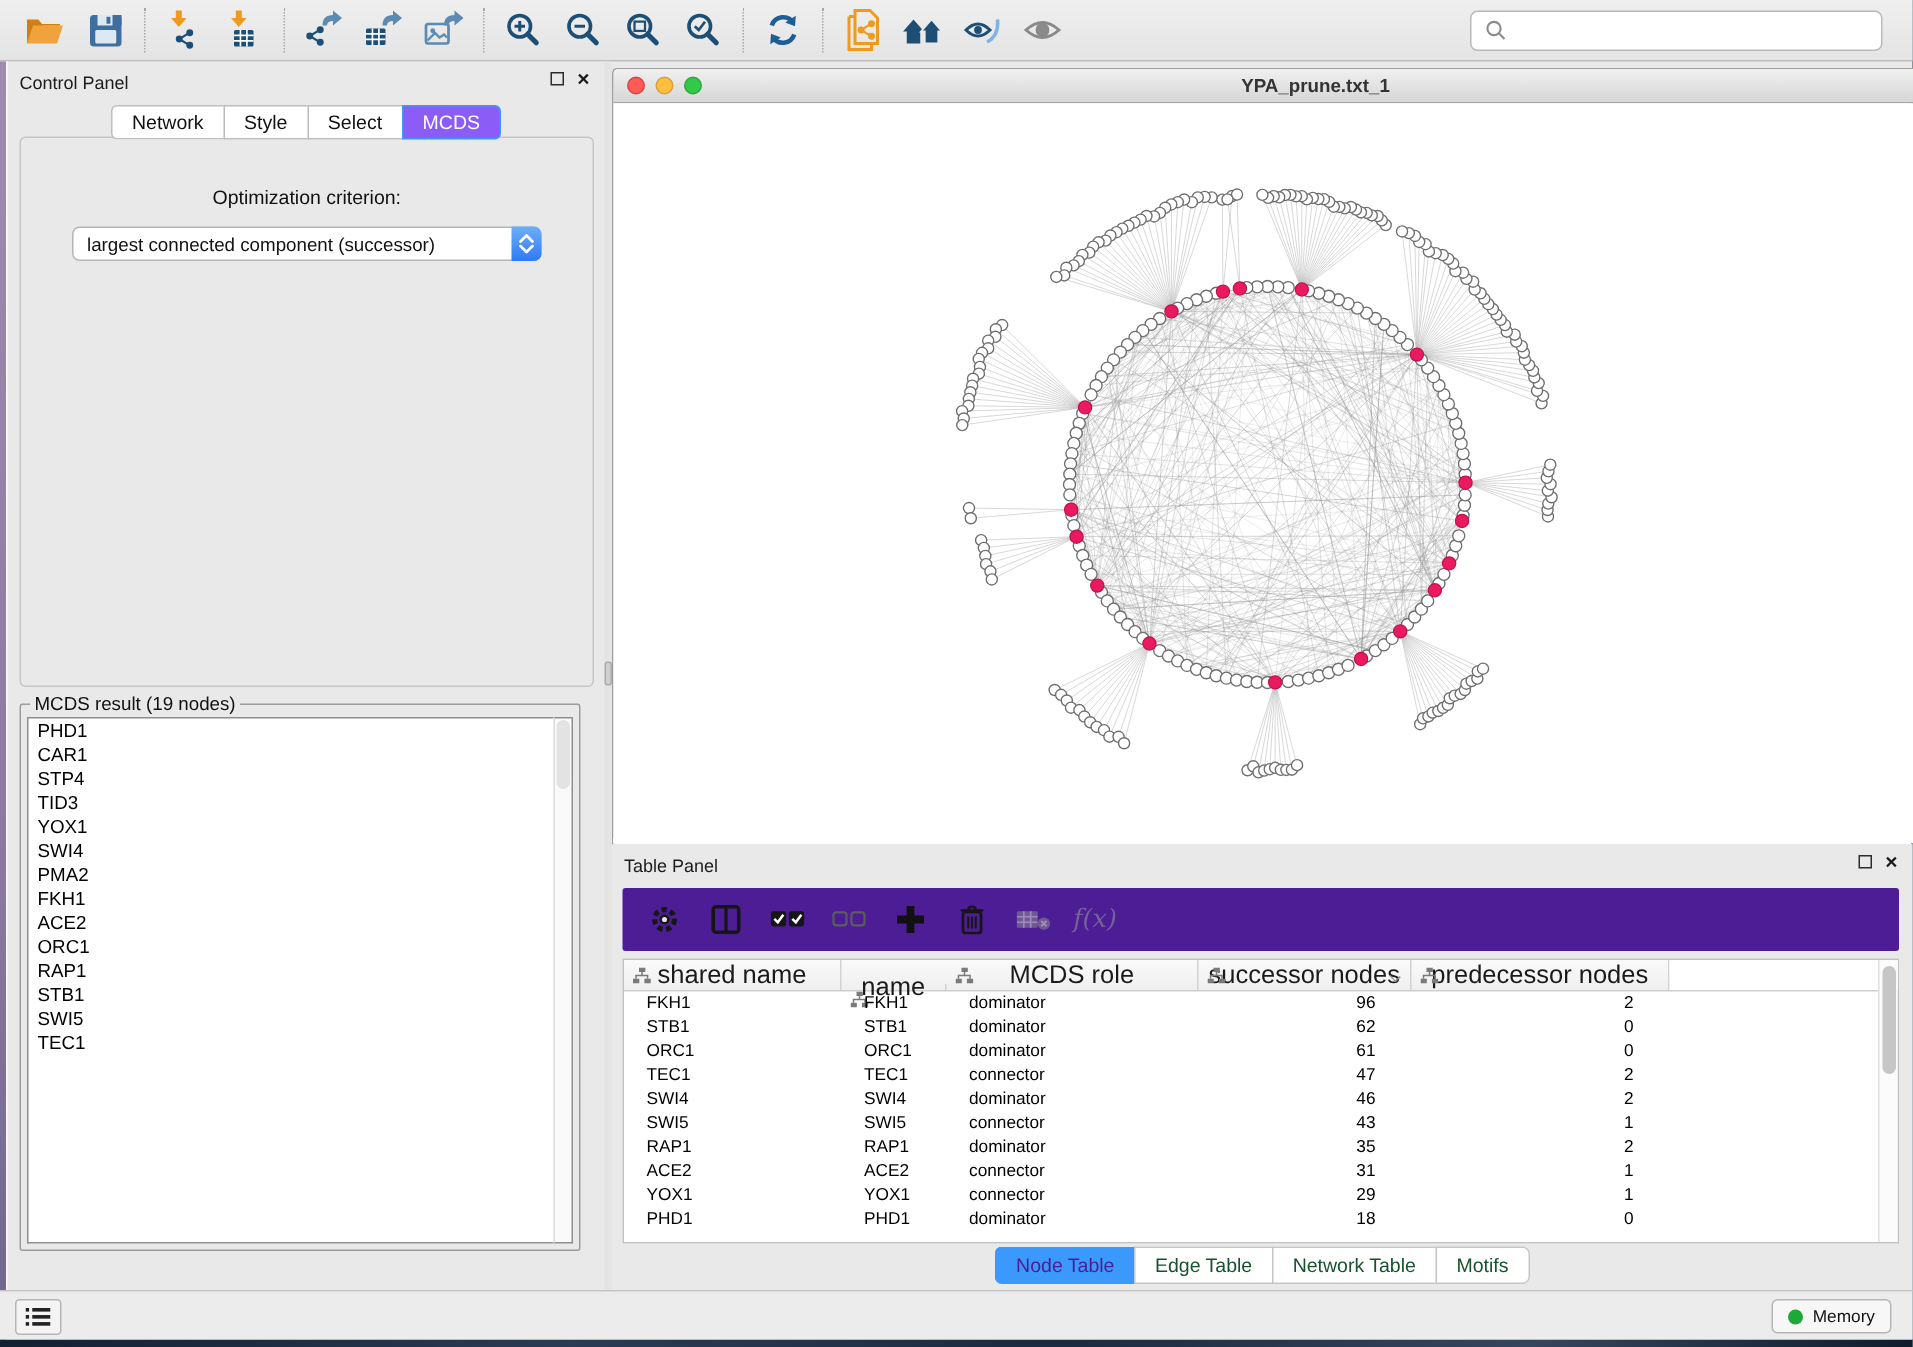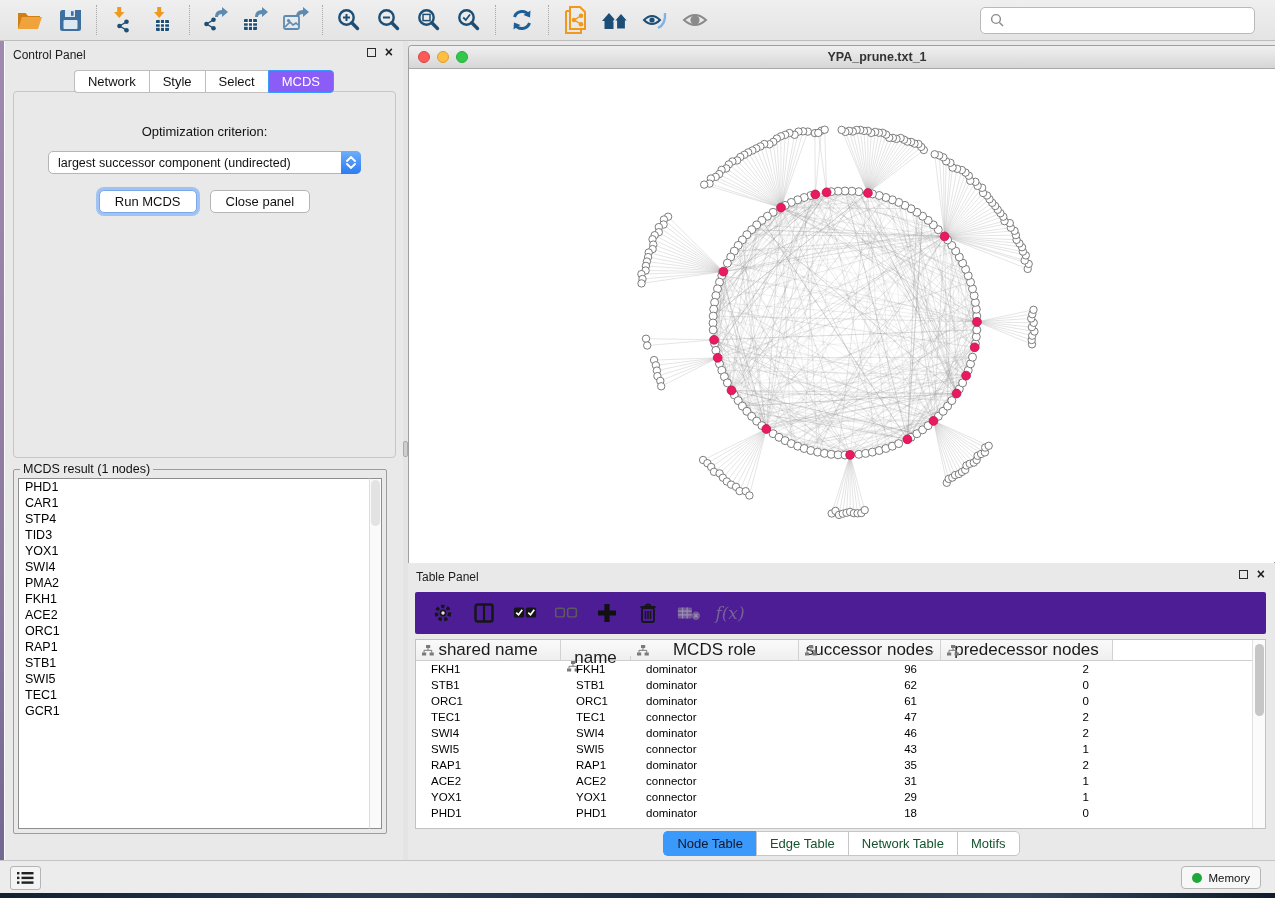--- a/index.html
+++ b/index.html
@@ -106,21 +106,21 @@
   .td-left { padding-left:15px; text-align:left; }
   .td-num { text-align:right; padding-right:24px; }
   .tbl-scroll { position:absolute; top:0; right:0; width:13px; height:100%; background:#fbfbfb; border-left:1px solid #e0e0e0; }
   .tbl-thumb { position:absolute; top:4px; left:2px; width:9px; height:72px; background:#c6c6c6; border-radius:5px; }
 
   .tp-tabs { position:absolute; top:268px; left:0; width:100%; display:flex; justify-content:center; }
   .tp-tab { background:#fff; border:1px solid #c6c6c6; border-right:none; padding:4px 13px;
     font-size:13px; color:#14532d; cursor:pointer; }
   .tp-tab:first-child { border-radius:5px 0 0 5px; }
   .tp-tab:last-child { border-radius:0 5px 5px 0; border-right:1px solid #c6c6c6; }
-  .tp-tab.active { background:#3b99fc; border-color:#3b99fc; color:#0f172a; }
+  .tp-tab.active { background:#3b99fc; border-color:#3b99fc; color:#4c1d95; }
 
   
   .status-bar { position:absolute; left:0; top:860px; width:1275px; height:33px; background:#ececec;
     border-top:1px solid #c4c4c4; }
   .task-btn { position:absolute; left:10px; top:5px; width:31px; height:24px; background:#f4f4f4;
     border:1px solid #b5b5b5; border-radius:3px; display:flex; align-items:center; justify-content:center; cursor:pointer; }
   .memory-btn { position:absolute; right:14px; top:5px; height:23px; background:#f7f7f7;
     border:1px solid #b5b5b5; border-radius:4px; display:flex; align-items:center; gap:6px;
     padding:0 10px; font-size:11.5px; color:#111; cursor:pointer; }
   .mem-dot { width:10px; height:10px; border-radius:50%; background:#1fa83a; }
@@ -300,53 +300,48 @@
     </div>
     <div class="cp-tabs" id="cp-tabs">
         <div class="cp-tab">Network</div>
         <div class="cp-tab">Style</div>
         <div class="cp-tab">Select</div>
         <div class="cp-tab active">MCDS</div>
       </div>
     <div class="cp-body">
       <div class="opt-label">Optimization criterion:</div>
       <div class="combo">
-        <span class="combo-text">largest successor component (undirected)</span>
+        <span class="combo-text">largest connected component (successor)</span>
         <span class="combo-stepper">
           <svg width="10" height="6" viewBox="0 0 10 6">
               <path d="M1 5 L5 1 L9 5" fill="none" stroke="#fff" stroke-width="1.8" stroke-linecap="round"></path>
             </svg>
           <svg width="10" height="6" viewBox="0 0 10 6">
               <path d="M1 1 L5 5 L9 1" fill="none" stroke="#fff" stroke-width="1.8" stroke-linecap="round"></path>
             </svg>
         </span>
       </div>
-      <div class="btn-row">
-        <button class="pill-btn focus-ring">Run MCDS</button>
-        <button class="pill-btn">Close panel</button>
-      </div>
     </div>
     <fieldset class="mcds-frame">
-      <legend>MCDS result (1 nodes)</legend>
+      <legend>MCDS result (19 nodes)</legend>
       <div class="mcds-list" id="mcds-list">
           <div class="mcds-item">PHD1</div>
           <div class="mcds-item">CAR1</div>
           <div class="mcds-item">STP4</div>
           <div class="mcds-item">TID3</div>
           <div class="mcds-item">YOX1</div>
           <div class="mcds-item">SWI4</div>
           <div class="mcds-item">PMA2</div>
           <div class="mcds-item">FKH1</div>
           <div class="mcds-item">ACE2</div>
           <div class="mcds-item">ORC1</div>
           <div class="mcds-item">RAP1</div>
           <div class="mcds-item">STB1</div>
           <div class="mcds-item">SWI5</div>
           <div class="mcds-item">TEC1</div>
-          <div class="mcds-item">GCR1</div>
         </div>
       <div class="mcds-scroll">
         <div class="mcds-thumb"></div>
       </div>
     </fieldset>
   </div>
 
   <div class="splitter">
       <div class="grab"></div>
     </div>

